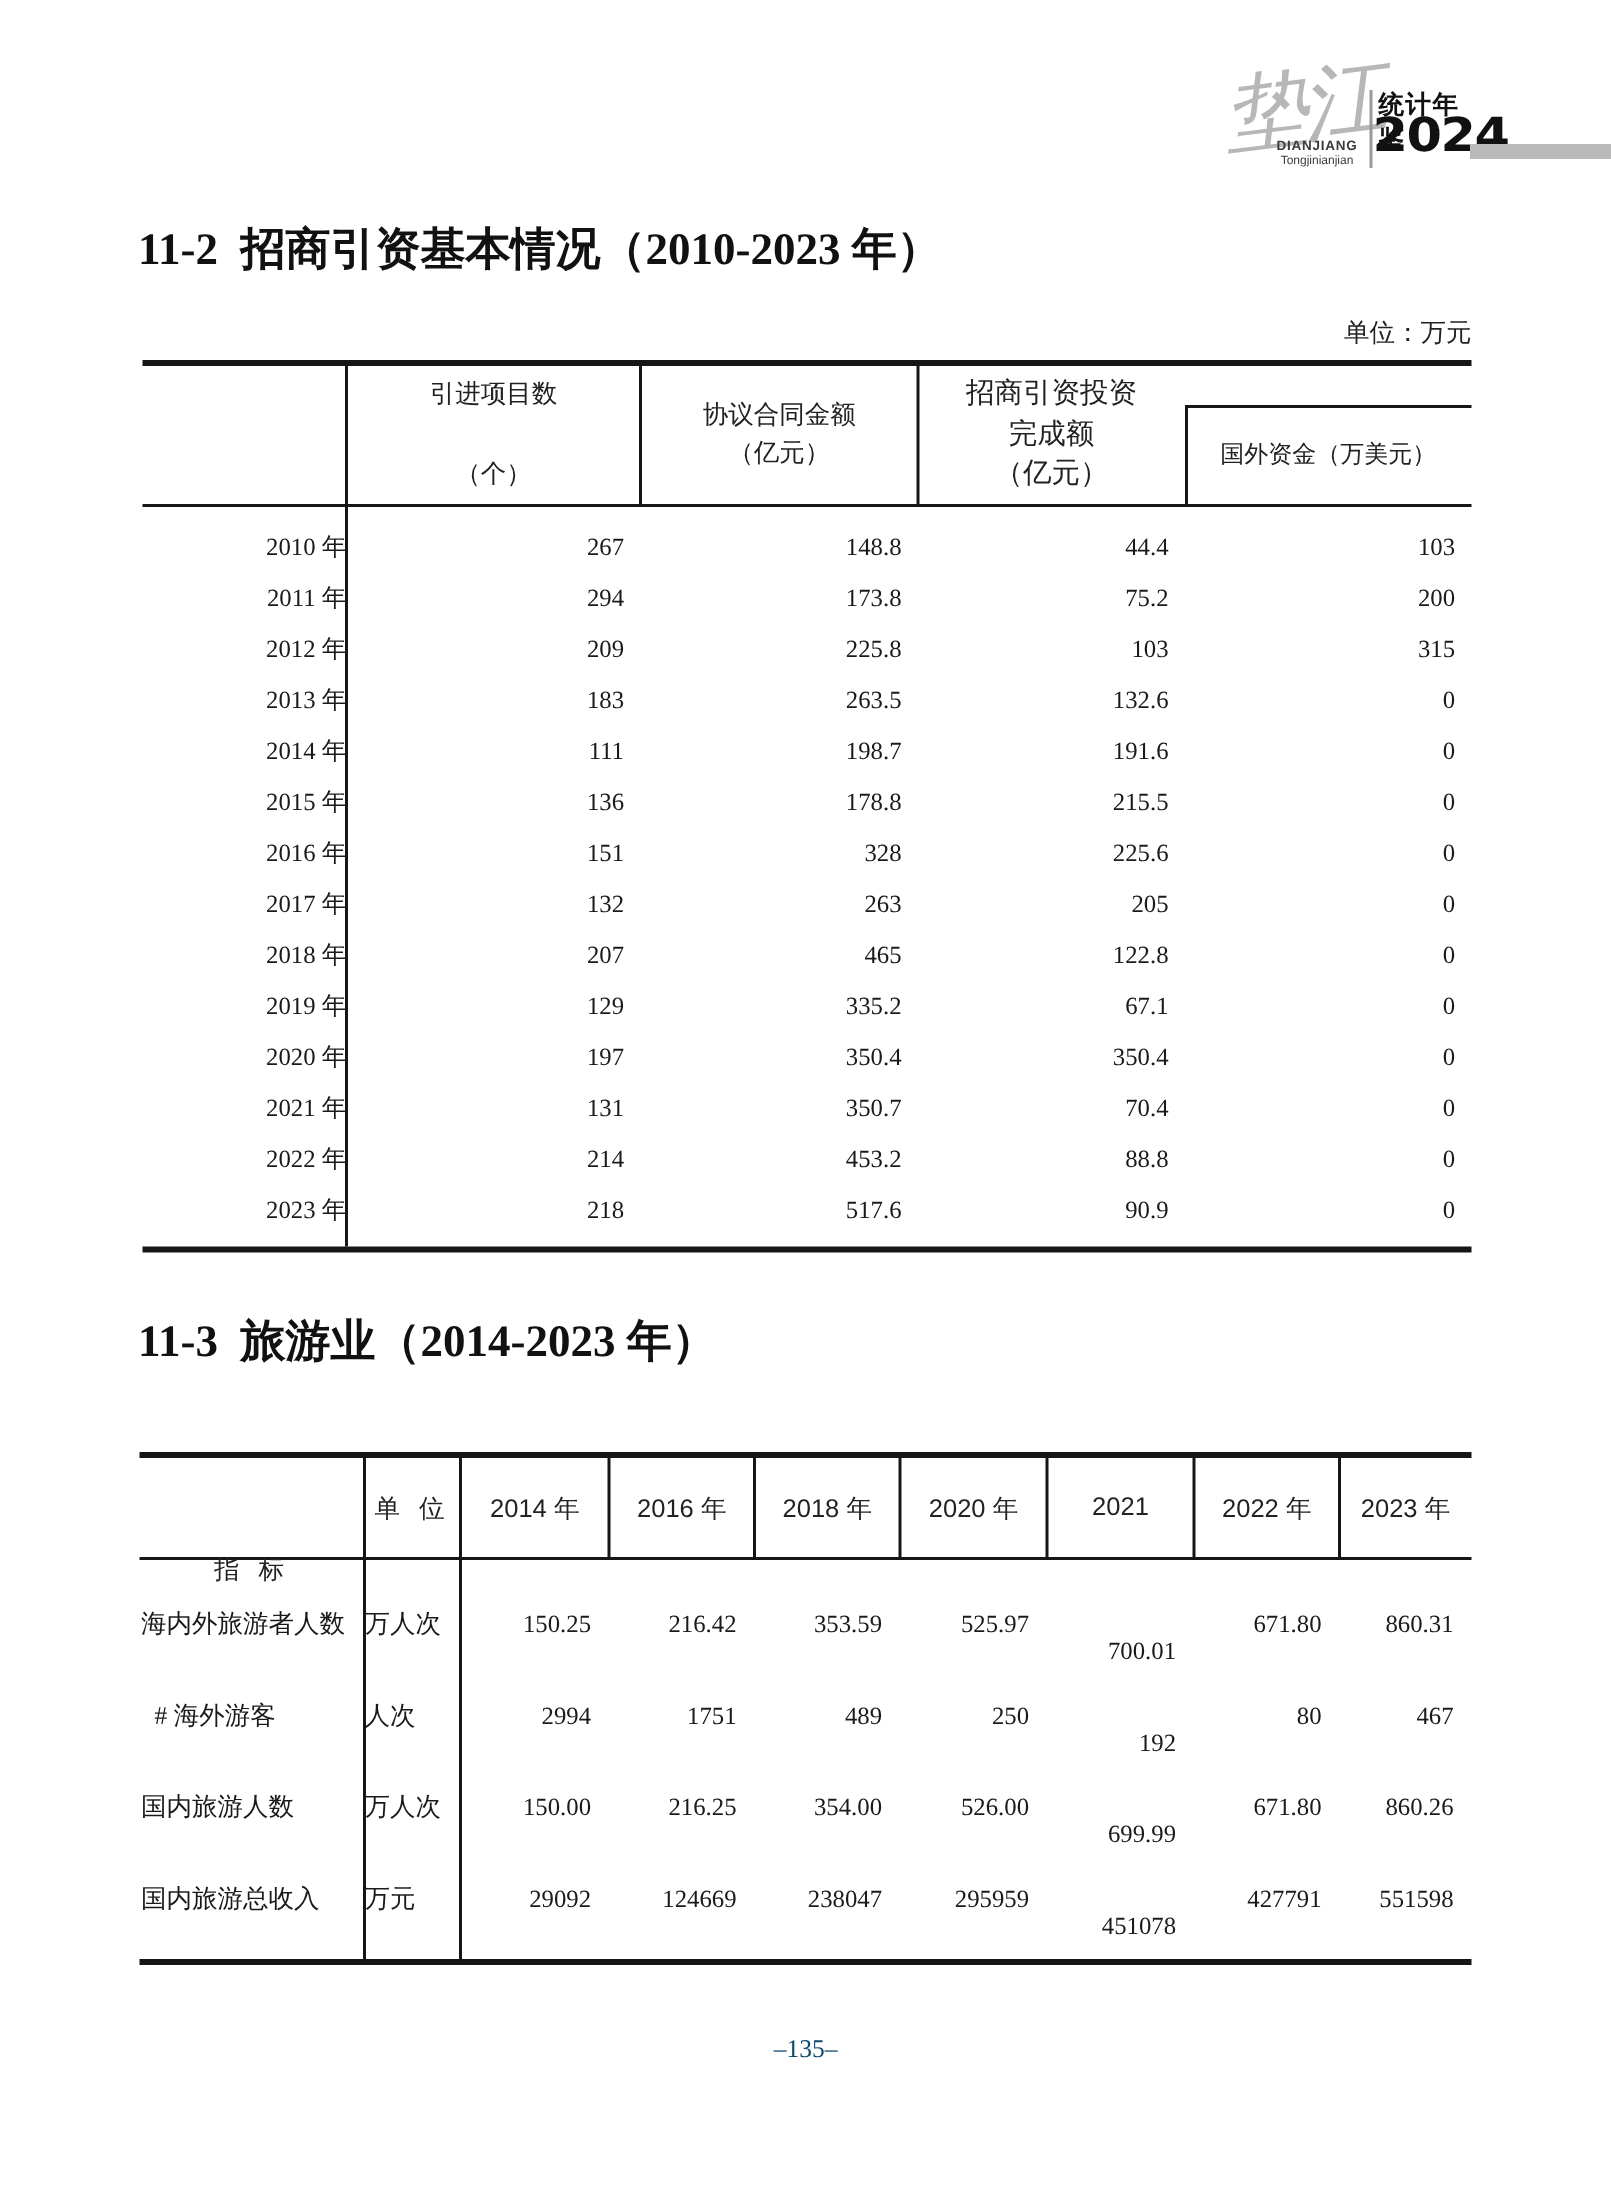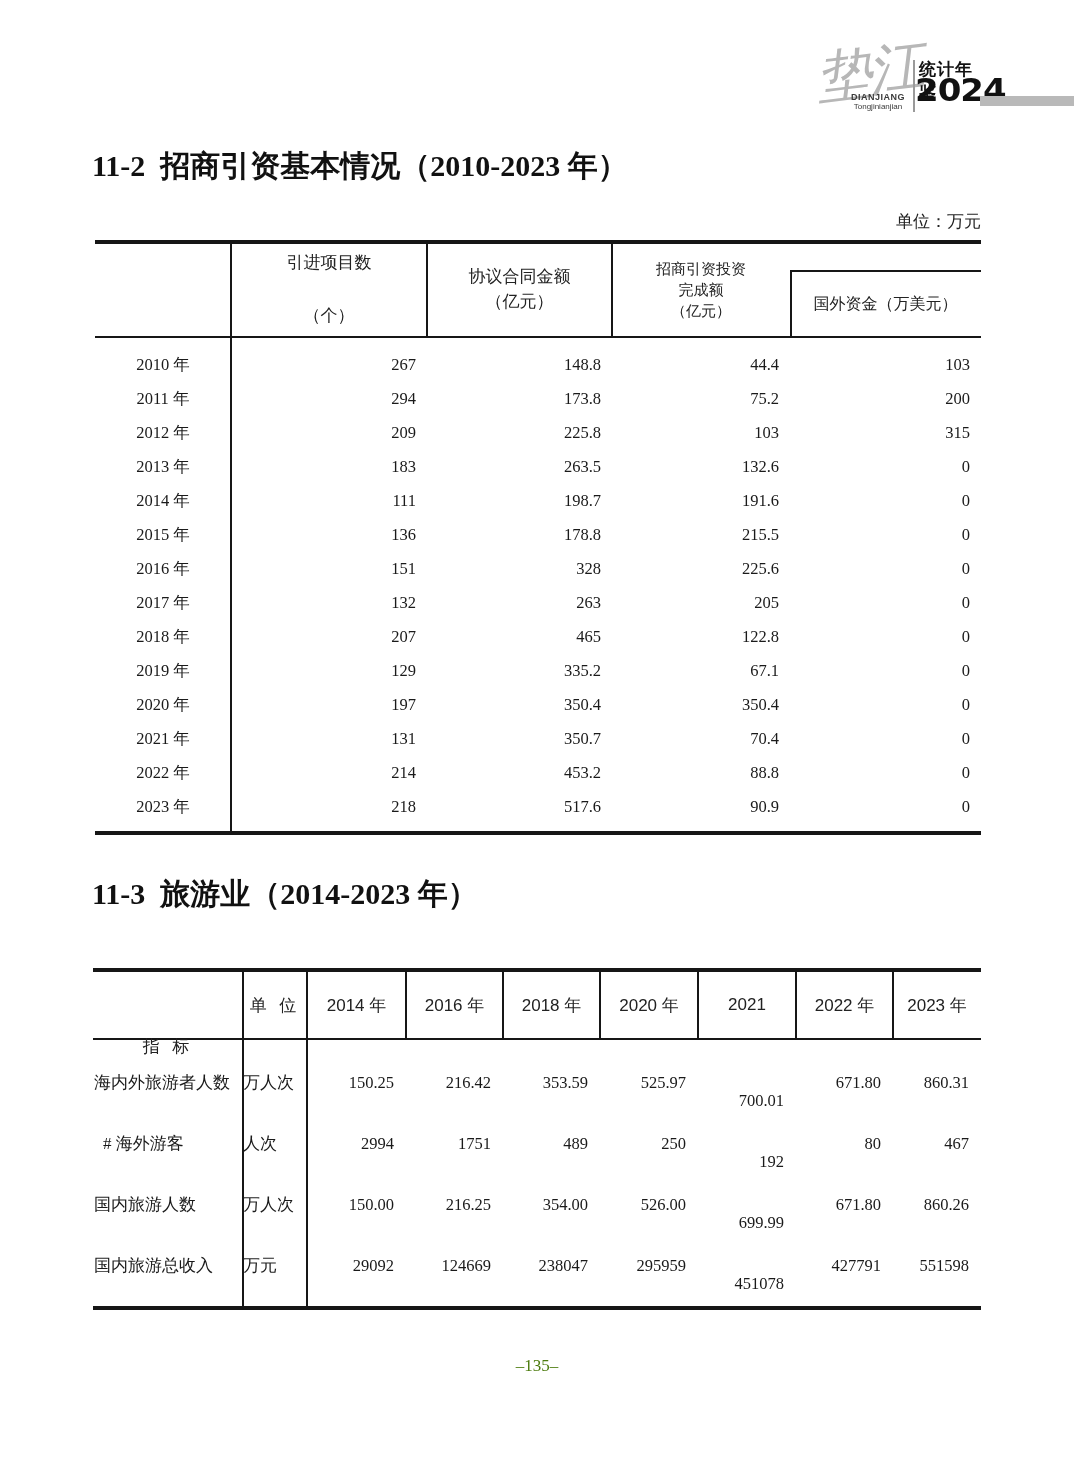--- a/index.html
+++ b/index.html
@@ -32,26 +32,26 @@
   
   .ln{position:absolute;background:#161616;}
 
   
   .tbl1{left:95px;top:240px;width:886px;height:595px;}
   .tbl1 .cell{position:absolute;display:flex;flex-direction:column;justify-content:center;
     align-items:center;text-align:center;font-size:17px;color:#222;line-height:1.45;}
   .tbl1 .h-year{left:0;top:4px;width:136px;height:92px;letter-spacing:2px;}
   .tbl1 .h-projects{left:136px;top:4px;width:196px;height:92px;gap:28px;}
   .tbl1 .h-contract{left:332px;top:4px;width:185px;height:92px;}
-  .tbl1 .h-completed{left:517px;top:4px;width:178px;height:92px;font-size:15px;line-height:1.4;}
+  .tbl1 .h-completed{left:517px;top:4px;width:178px;height:92px;font-size:19px;line-height:1.4;}
   .tbl1 .h-foreign{left:695px;top:32px;width:191px;height:64px;font-size:16px;}
   .t1-body{position:absolute;left:0;top:98px;width:886px;height:493px;padding-top:10px;box-sizing:border-box;}
   .r1{display:flex;height:34px;align-items:center;}
   .r1 .c{box-sizing:border-box;font-size:16.5px;color:#1a1a1a;}
-  .r1 .year{width:136px;text-align:center;}
+  .r1 .year{width:136px;text-align:right;}
   .r1 .v{text-align:right;padding-right:11px;}
   .r1 .v0{width:196px;}
   .r1 .v1{width:185px;}
   .r1 .v2{width:178px;}
   .r1 .v3{width:191px;}
 
   
   .tbl2{left:93px;top:968px;width:888px;height:342px;}
   .tbl2 .hcell{position:absolute;top:4px;height:66px;display:flex;align-items:center;justify-content:center;
     font-family:"Liberation Sans",sans-serif;font-size:17px;color:#222;}
@@ -60,21 +60,21 @@
   .r2{display:flex;height:61px;align-items:center;}
   .r2 .c{box-sizing:border-box;font-size:16.5px;color:#1a1a1a;}
   .r2 .lab{width:150px;text-align:left;padding-left:1px;font-size:17px;}
   .r2 .lab.sub{padding-left:10px;}
   .r2 .unit{width:64px;text-align:left;font-size:17px;}
   .r2 .y{text-align:right;padding-right:12px;}
   .r2 .y0{width:99px;}.r2 .y1{width:97px;}.r2 .y2{width:97px;}.r2 .y3{width:98px;}
   .r2 .y4{width:98px;margin-top:37px;}.r2 .y5{width:97px;}.r2 .y6{width:88px;}
 
   
-  .page-num{top:1356px;left:0;width:1074px;text-align:center;font-size:17px;color:#4d7c0f;}
+  .page-num{top:1356px;left:0;width:1074px;text-align:center;font-size:17px;color:#0c4a6e;}
 </style>
 </head>
 <body>
 
 <div class="abs calligraphy">垫江</div>
 <div class="abs logo-en">
   <div class="l1">DIANJIANG</div>
   <div class="l2">Tongjinianjian</div>
 </div>
 <div class="abs logo-divider"></div>

